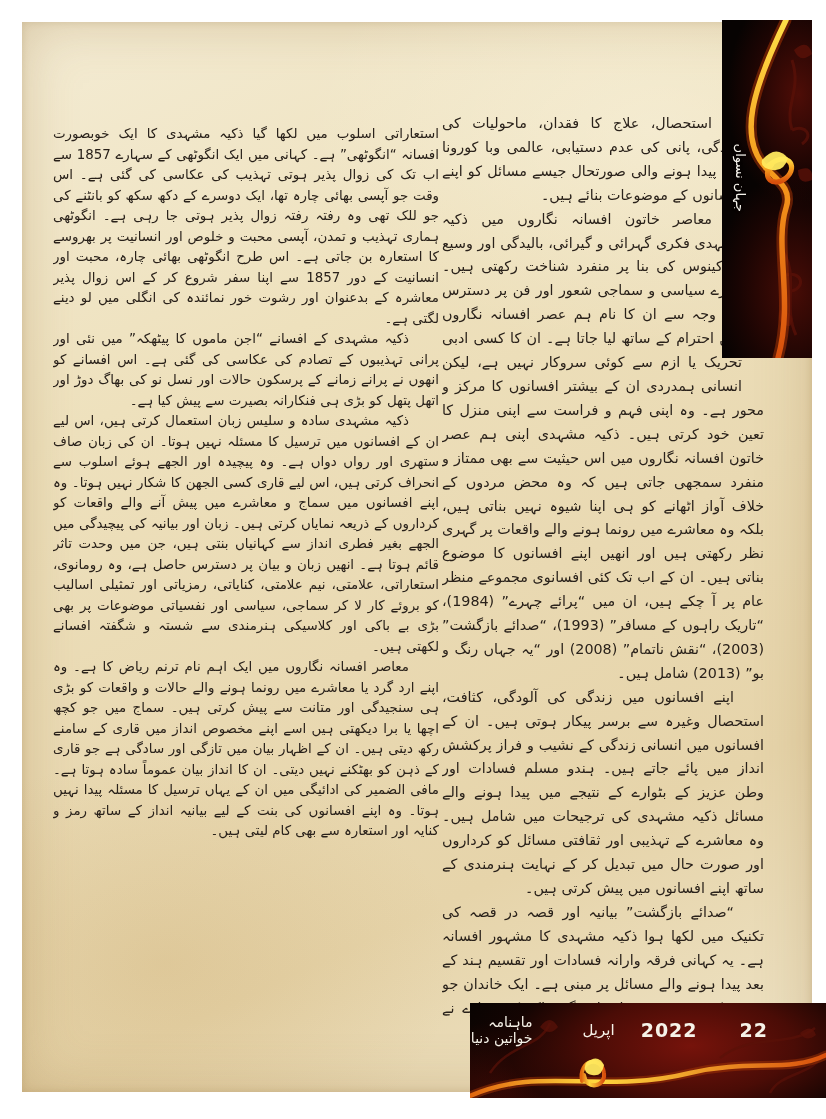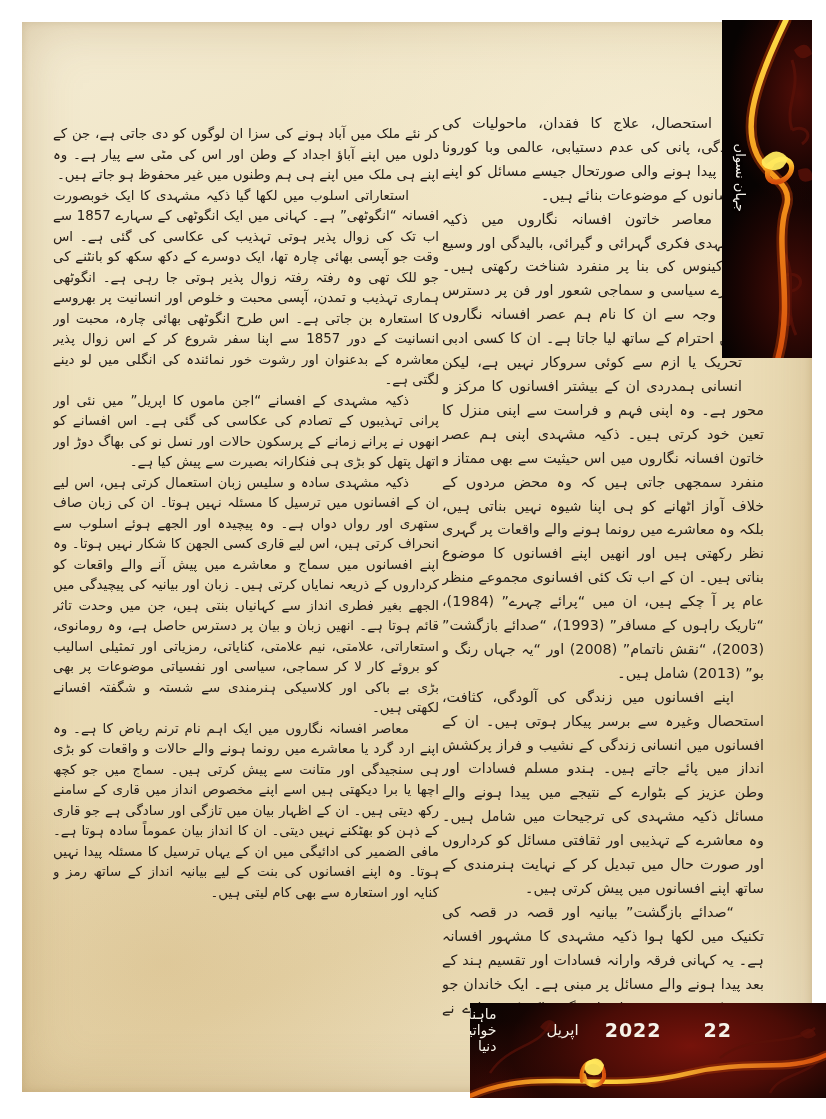--- a/index.html
+++ b/index.html
@@ -49,44 +49,43 @@
     background:radial-gradient(260px 120px at 62% 45%, #76130b 0%, #4a0c06 40%, rgba(30,5,3,.5) 70%, transparent 90%),
                radial-gradient(150px 90px at 10% 90%, #3c0a05 0%, transparent 75%),
                #0a0402;
   }
   .footer-band svg{position:absolute;inset:0;}
   .footer-row{
     position:absolute;top:12px;left:0;right:0;height:30px;direction:rtl;
     display:flex;align-items:center;color:#f6f2e8;
   }
   .footer-num{font-weight:bold;font-size:19px;letter-spacing:1px;font-family:"DejaVu Sans",sans-serif;text-align:right;}
-  .footer-pagenum{margin-right:94px;}
+  .footer-pagenum{margin-right:58px;}
   .footer-year{margin-right:42px;}
   .footer-month{margin-right:26px;font-size:15px;}
   .footer-mag{margin-right:50px;font-size:14px;}
 
   .white-gutter-bottom{position:absolute;left:0;top:1092px;width:470px;height:27px;background:#fff;}
 </style>
 </head>
 <body>
 
 <div class="page">
 
   <div class="col col-right">
     <div class="strip-spacer"></div>
     <p>استحصال، علاج کا فقدان، ماحولیات کی آلودگی، پانی کی عدم دستیابی، عالمی وبا کورونا سے پیدا ہونے والی صورتحال جیسے مسائل کو اپنے افسانوں کے موضوعات بنائے ہیں۔</p>
     <p>معاصر خاتون افسانہ نگاروں میں ذکیہ مشہدی فکری گہرائی و گیرائی، بالیدگی اور وسیع تر کینوس کی بنا پر منفرد شناخت رکھتی ہیں۔ گہرے سیاسی و سماجی شعور اور فن پر دسترس کی وجہ سے ان کا نام ہم عصر افسانہ نگاروں میں احترام کے ساتھ لیا جاتا ہے۔ ان کا کسی ادبی تحریک یا ازم سے کوئی سروکار نہیں ہے، لیکن انسانی ہمدردی ان کے بیشتر افسانوں کا مرکز و محور ہے۔ وہ اپنی فہم و فراست سے اپنی منزل کا تعین خود کرتی ہیں۔ ذکیہ مشہدی اپنی ہم عصر خاتون افسانہ نگاروں میں اس حیثیت سے بھی ممتاز و منفرد سمجھی جاتی ہیں کہ وہ محض مردوں کے خلاف آواز اٹھانے کو ہی اپنا شیوہ نہیں بناتی ہیں، بلکہ وہ معاشرے میں رونما ہونے والے واقعات پر گہری نظر رکھتی ہیں اور انھیں اپنے افسانوں کا موضوع بناتی ہیں۔ ان کے اب تک کئی افسانوی مجموعے منظر عام پر آ چکے ہیں، ان میں “پرائے چہرے” (1984)، “تاریک راہوں کے مسافر” (1993)، “صدائے بازگشت” (2003)، “نقش ناتمام” (2008) اور “یہ جہاں رنگ و بو” (2013) شامل ہیں۔</p>
     <p>اپنے افسانوں میں زندگی کی آلودگی، کثافت، استحصال وغیرہ سے برسر پیکار ہوتی ہیں۔ ان کے افسانوں میں انسانی زندگی کے نشیب و فراز پرکشش انداز میں پائے جاتے ہیں۔ ہندو مسلم فسادات اور وطن عزیز کے بٹوارے کے نتیجے میں پیدا ہونے والے مسائل ذکیہ مشہدی کی ترجیحات میں شامل ہیں۔ وہ معاشرے کے تہذیبی اور ثقافتی مسائل کو کرداروں اور صورت حال میں تبدیل کر کے نہایت ہنرمندی کے ساتھ اپنے افسانوں میں پیش کرتی ہیں۔</p>
     <p>“صدائے بازگشت” بیانیہ اور قصہ در قصہ کی تکنیک میں لکھا ہوا ذکیہ مشہدی کا مشہور افسانہ ہے۔ یہ کہانی فرقہ وارانہ فسادات اور تقسیم ہند کے بعد پیدا ہونے والے مسائل پر مبنی ہے۔ ایک خاندان جو بڑے سکون سے رہ رہا تھا، مگر ملک کے بٹوارے نے جہاں ایک طرف خاندان کے کئی ٹکڑے کر دیے۔ خاندان کے کچھ افراد پاکستان تو کچھ بنگلہ دیش پہنچ گئے، جس سے فاصلے بڑھ گئے، خاندان کے وہ لوگ جو دو قومی نظریے کے کٹر مخالف تھے اور موروثی عقائد سے بے حد محبت کرتے تھے، یہیں کے ہو کر رہ گئے، لیکن انہیں بھی فرقہ پرستی کا زہر یہاں سکون سے رہنے نہیں دیتا۔ اس کہانی کا المناک پہلو یہ ہے کہ وہ لوگ جو ملک کے بٹوارے کے وقت پاکستان چلے گئے، ان کے دو قومی نظریے کی حمایت کرنے، اپنا گھر بار چھوڑ</p>
   </div>
 
   <div class="col col-left">
-    <p>کر نئے ملک میں آباد ہونے کی سزا ان لوگوں کو دی جاتی ہے، جن کے دلوں میں اپنے آباؤ اجداد کے وطن اور اس کی مٹی سے پیار ہے۔ وہ اپنے ہی ملک میں اپنے ہی ہم وطنوں میں غیر محفوظ ہو جاتے ہیں۔</p>
     <p>استعاراتی اسلوب میں لکھا گیا ذکیہ مشہدی کا ایک خوبصورت افسانہ “انگوٹھی” ہے۔ کہانی میں ایک انگوٹھی کے سہارے 1857 سے اب تک کی زوال پذیر ہوتی تہذیب کی عکاسی کی گئی ہے۔ اس وقت جو آپسی بھائی چارہ تھا، ایک دوسرے کے دکھ سکھ کو بانٹنے کی جو للک تھی وہ رفتہ رفتہ زوال پذیر ہوتی جا رہی ہے۔ انگوٹھی ہماری تہذیب و تمدن، آپسی محبت و خلوص اور انسانیت پر بھروسے کا استعارہ بن جاتی ہے۔ اس طرح انگوٹھی بھائی چارہ، محبت اور انسانیت کے دور 1857 سے اپنا سفر شروع کر کے اس زوال پذیر معاشرہ کے بدعنوان اور رشوت خور نمائندہ کی انگلی میں لو دینے لگتی ہے۔</p>
-    <p>ذکیہ مشہدی کے افسانے “اجن ماموں کا اپریل” میں نئی اور پرانی تہذیبوں کے تصادم کی عکاسی کی گئی ہے۔ اس افسانے کو انھوں نے پرانے زمانے کے پرسکون حالات اور نسل نو کی بھاگ دوڑ اور اتھل پتھل کو بڑی ہی فنکارانہ بصیرت سے پیش کیا ہے۔</p>
+    <p>ذکیہ مشہدی کے افسانے “اجن ماموں کا پیٹھکہ” میں نئی اور پرانی تہذیبوں کے تصادم کی عکاسی کی گئی ہے۔ اس افسانے کو انھوں نے پرانے زمانے کے پرسکون حالات اور نسل نو کی بھاگ دوڑ اور اتھل پتھل کو بڑی ہی فنکارانہ بصیرت سے پیش کیا ہے۔</p>
     <p>ذکیہ مشہدی سادہ و سلیس زبان استعمال کرتی ہیں، اس لیے ان کے افسانوں میں ترسیل کا مسئلہ نہیں ہوتا۔ ان کی زبان صاف ستھری اور رواں دواں ہے۔ وہ پیچیدہ اور الجھے ہوئے اسلوب سے انحراف کرتی ہیں، اس لیے قاری کسی الجھن کا شکار نہیں ہوتا۔ وہ اپنے افسانوں میں سماج و معاشرے میں پیش آنے والے واقعات کو کرداروں کے ذریعہ نمایاں کرتی ہیں۔ زبان اور بیانیہ کی پیچیدگی میں الجھے بغیر فطری انداز سے کہانیاں بنتی ہیں، جن میں وحدت تاثر قائم ہوتا ہے۔ انھیں زبان و بیان پر دسترس حاصل ہے، وہ رومانوی، استعاراتی، علامتی، نیم علامتی، کنایاتی، رمزیاتی اور تمثیلی اسالیب کو بروئے کار لا کر سماجی، سیاسی اور نفسیاتی موضوعات پر بھی بڑی بے باکی اور کلاسیکی ہنرمندی سے شستہ و شگفتہ افسانے لکھتی ہیں۔</p>
     <p>معاصر افسانہ نگاروں میں ایک اہم نام ترنم ریاض کا ہے۔ وہ اپنے ارد گرد یا معاشرے میں رونما ہونے والے حالات و واقعات کو بڑی ہی سنجیدگی اور متانت سے پیش کرتی ہیں۔ سماج میں جو کچھ اچھا یا برا دیکھتی ہیں اسے اپنے مخصوص انداز میں قاری کے سامنے رکھ دیتی ہیں۔ ان کے اظہار بیان میں تازگی اور سادگی ہے جو قاری کے ذہن کو بھٹکنے نہیں دیتی۔ ان کا انداز بیان عموماً سادہ ہوتا ہے۔ مافی الضمیر کی ادائیگی میں ان کے یہاں ترسیل کا مسئلہ پیدا نہیں ہوتا۔ وہ اپنے افسانوں کی بنت کے لیے بیانیہ انداز کے ساتھ رمز و کنایہ اور استعارہ سے بھی کام لیتی ہیں۔</p>
   </div>
 </div>
 
 <div class="side-strip">
   <svg width="90" height="338" viewBox="0 0 90 338">
     <defs>
       <linearGradient id="fl" x1="0" y1="0" x2="0" y2="1">
         <stop offset="0" stop-color="#ffdf47"></stop>

